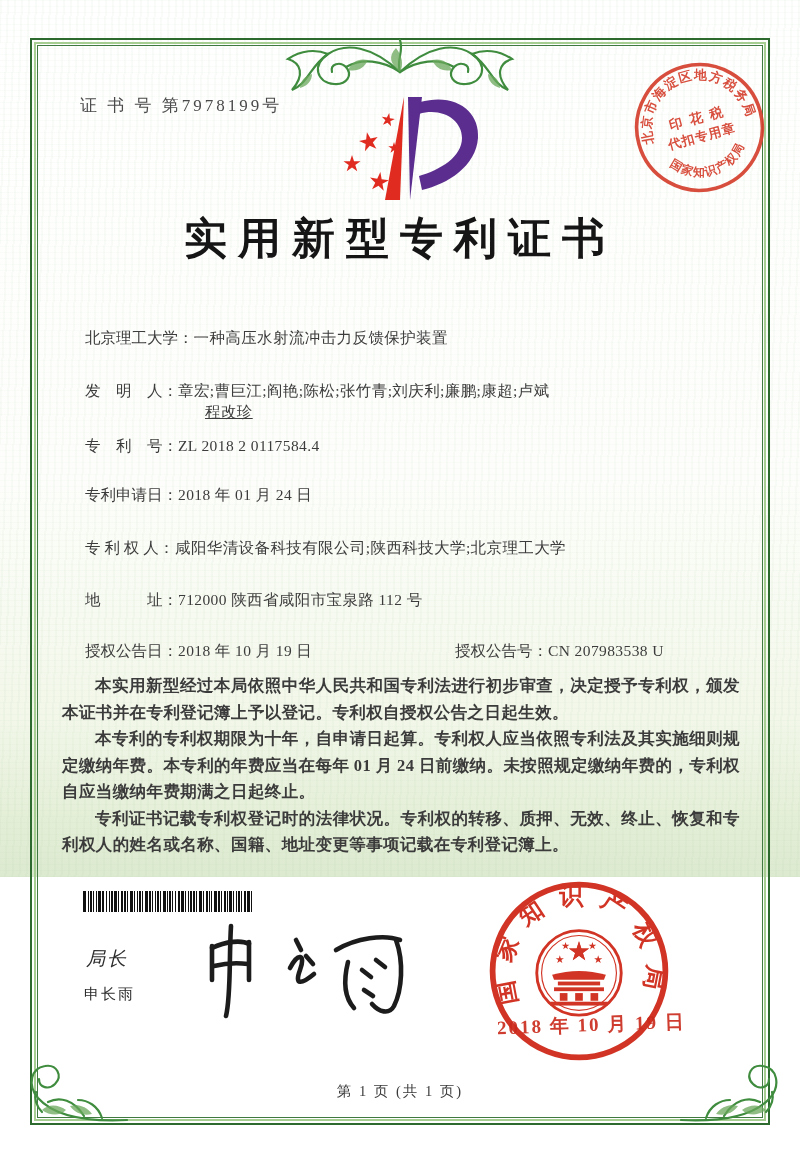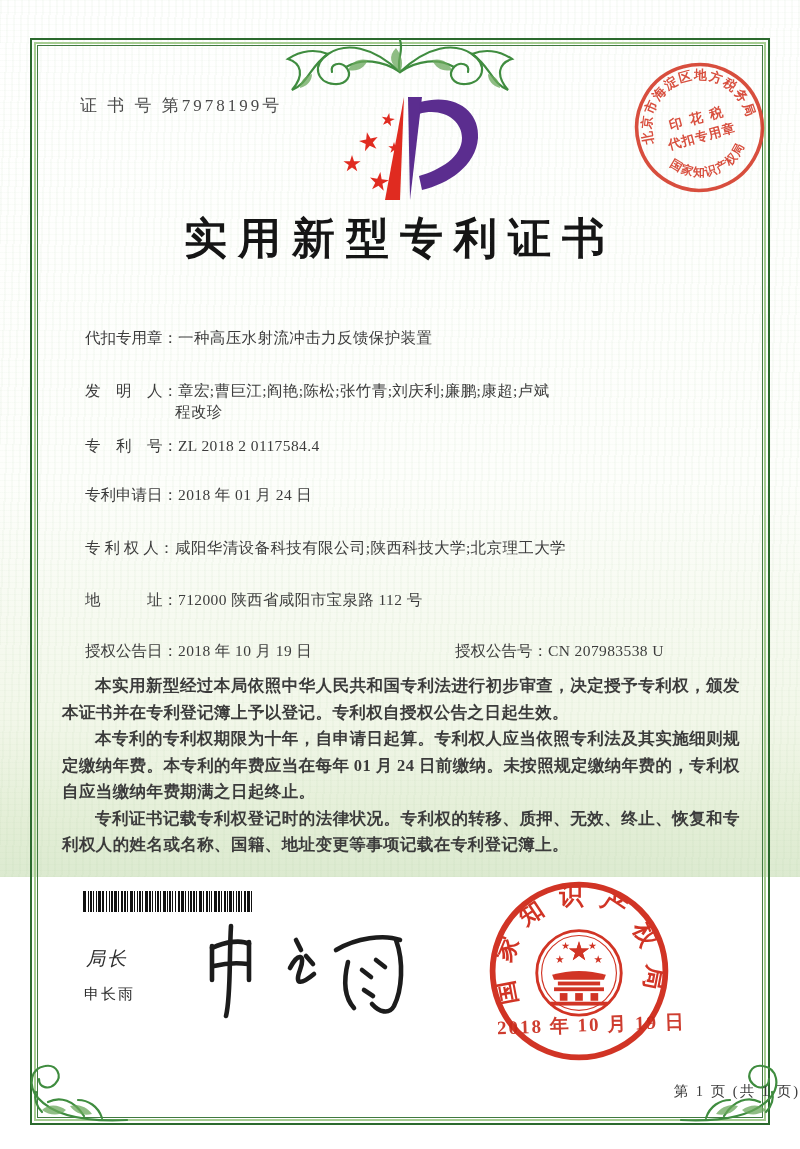--- a/index.html
+++ b/index.html
@@ -32,40 +32,40 @@
     position:absolute; left:80px; top:94px; font-size:17px; color:#4a4a4a;
     letter-spacing:3px;
   }
   .doc-title {
     position:absolute; left:0; top:210px; width:800px; text-align:center;
     font-size:43px; font-weight:bold; color:#151515; letter-spacing:11px;
   }
   .row { position:absolute; left:85px; font-size:15.5px; color:#3c3c3c; width:640px; }
   .row .lbl { display:inline-block; min-width:90px; }
   .row .val { letter-spacing:0.4px; }
-  .row .cont { margin-left:90px; letter-spacing:0.4px; }
+  .row .cont { margin-left:120px; letter-spacing:0.4px;text-decoration:underline; }
   .grant-no-pair { position:absolute; left:370px; top:0; white-space:nowrap; }
   .paragraphs {
     position:absolute; left:62px; top:673px; width:678px;
     font-size:16.5px; line-height:26.5px; color:#3b3b3b;
     text-align:justify; letter-spacing:0.4px;font-weight:bold;
   }
   .paragraphs p { text-indent:2em; }
   .barcode { position:absolute; left:83px; top:891px; }
   .signer-title { position:absolute; left:86px; top:946px; font-size:19px; color:#2c2c2c; letter-spacing:2px;font-style:italic;}
   .signer-name  { position:absolute; left:84px; top:985px; font-size:15px; color:#2c2c2c; letter-spacing:2px;}
   .signature { position:absolute; left:198px; top:912px; }
   .tax-stamp { position:absolute; left:612px; top:40px; opacity:.92; }
   .gov-seal  { position:absolute; left:483px; top:875px; opacity:.95; }
   .seal-date {
     position:absolute; left:497px; top:1012px; font-size:19px; color:#c9291a;
     letter-spacing:2px; transform:rotate(-2deg); font-weight:bold; opacity:.9;
   }
   .page-footer {
-    position:absolute; left:0; top:1082px; width:800px; text-align:right;
+    position:absolute; left:0; top:1082px; width:800px; text-align:center;
     font-size:14.5px; color:#3b3b3b; letter-spacing:2px;
   }
   .ornament-top { position:absolute; left:250px; top:30px; }
   .corner-orn { position:absolute; top:1048px; }
   .corner-orn.left { left:22px; }
   .corner-orn.right { left:676px; transform:scaleX(-1); }
   .logo { position:absolute; left:322px; top:90px; }
 </style>
 </head>
 <body>
@@ -150,21 +150,21 @@
     </g>
     <g fill="#5b2d8f">
       <path d="M86,7 L100,7 L88,110 Z"></path>
       <path d="M98,12 C134,2 158,22 156,48 C154,76 126,94 100,100 L97,86 C118,80 140,67 140,48 C140,30 120,17 97,24 Z"></path>
     </g>
   </svg>
 
   <div class="doc-title">实用新型专利证书</div>
 
   <div class="row" style="top:328px">
-    <span class="lbl">代扣专用章：</span><span class="val">一种高压水射流冲击力反馈保护装置</span>
+    <span class="lbl">北京理工大学：</span><span class="val">一种高压水射流冲击力反馈保护装置</span>
   </div>
   <div class="row" style="top:381px">
     <span class="lbl">发　明　人：</span><span class="val">章宏;曹巨江;阎艳;陈松;张竹青;刘庆利;廉鹏;康超;卢斌</span>
     <div class="cont">程改珍</div>
   </div>
   <div class="row" style="top:436px">
     <span class="lbl">专　利　号：</span><span class="val">ZL 2018 2 0117584.4</span>
   </div>
   <div class="row" style="top:485px">
     <span class="lbl">专利申请日：</span><span class="val">2018 年 01 月 24 日</span>

